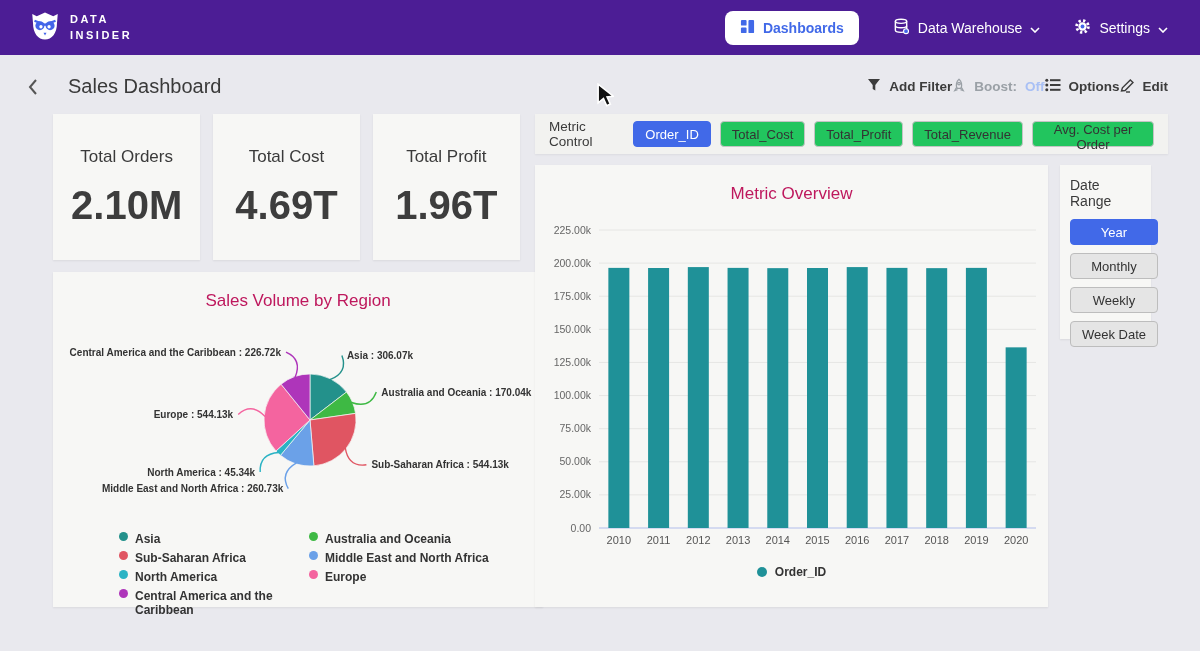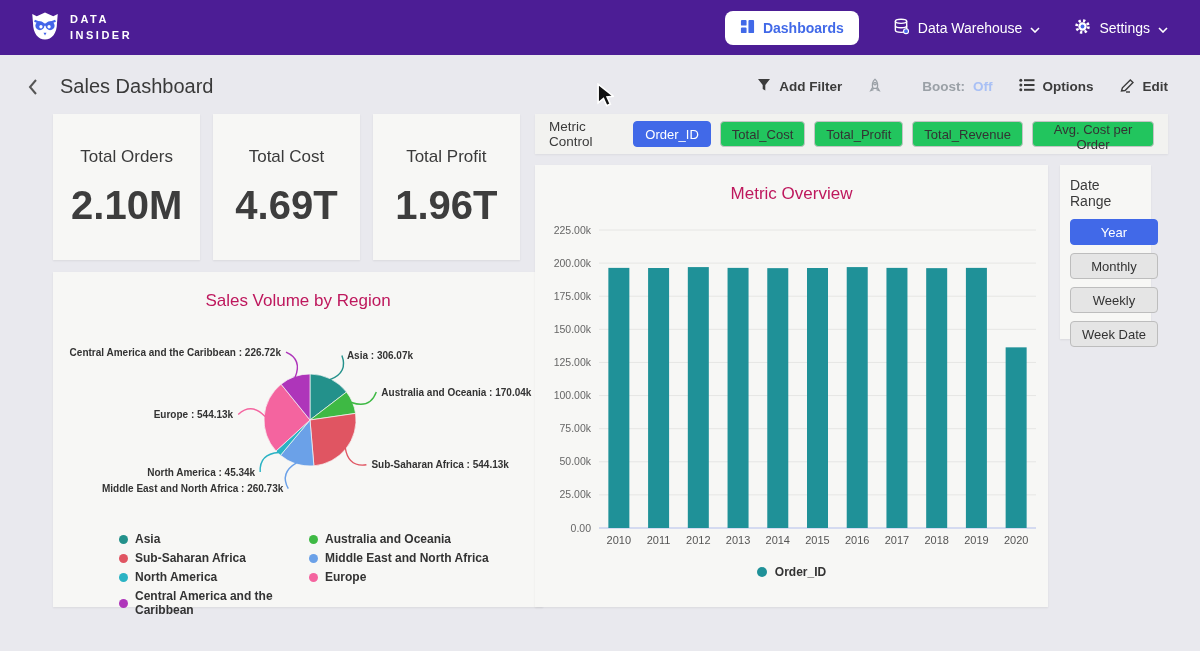--- a/index.html
+++ b/index.html
@@ -13,26 +13,26 @@
   .brand-text { color:#fff; font-size:11px; font-weight:bold; letter-spacing:2.5px; line-height:1.45; }
   .nav-right { display:flex; align-items:center; gap:34px; }
   .nav-pill { display:flex; align-items:center; gap:8px; background:#fff; color:#4169e8;
     font-size:14px; font-weight:600; padding:8px 15px; border-radius:8px; border:none; cursor:pointer; }
   .nav-item { display:flex; align-items:center; gap:8px; color:#fff; font-size:14px;
     font-weight:500; cursor:pointer; background:none; border:none; }
 
   
   .header { display:flex; align-items:center; justify-content:space-between;
     padding:20px 32px 14px 28px; }
-  .header-left { display:flex; align-items:center; gap:22px; }
+  .header-left { display:flex; align-items:center; gap:30px; }
   .page-title { font-size:20px; color:#3a3a3a; font-weight:500; }
-  .header-actions { display:flex; align-items:center; gap:26px; }
+  .header-actions { display:flex; align-items:center; }
   .h-action { display:flex; align-items:center; gap:8px; font-size:13.5px; font-weight:600;
     color:#3c3c3c; background:none; border:none; cursor:pointer; }
-  .boost-label { color:#9aa0a6;margin-left:32px; }
+  .boost-label { color:#9aa0a6; }
   .boost-value { color:#a9c0f5; }
 
   
   .main { display:flex; padding:2px 32px 0 30px; gap:15px; }
   .col-left { width:490px; flex:none;padding-left:23px; }
   .col-right { width:633px; flex:none; }
   .card { background:#f7f7f5; box-shadow:0 1px 2px rgba(0,0,0,0.07); }
 
   .kpi-row { display:flex; gap:12.5px; }
   .kpi-card { width:155px; height:146px; text-align:center; padding-top:33px; }
@@ -57,21 +57,21 @@
   .date-title { font-size:14px; color:#3a3a3a; margin-bottom:10px; }
   .date-btn { display:block; width:88px; height:26px; margin-bottom:8px; font-size:13px;
     border-radius:4px; background:#e5e5e5; border:1px solid #bdbdbd; color:#333;
     cursor:pointer; font-family:inherit; }
   .date-btn.selected { background:#4169e8; border-color:#4169e8; color:#fff; }
 
   .pie-card { width:490px; height:335px; margin-top:12px; }
   .pie-legend { display:flex; padding:6px 0 0 66px; }
   .pl-col { display:flex; flex-direction:column; gap:5px; }
   .pl-col:first-child { width:190px; }
-  .pl-item { display:flex; align-items:center; gap:7px; font-size:12px; font-weight:bold; color:#333; }
+  .pl-item { display:flex; align-items:flex-start; gap:7px; font-size:12px; font-weight:bold; color:#333; }
   .pl-dot { width:9px; height:9px; border-radius:50%; flex:none; }
 
   svg text.tick { font-size:10.5px; fill:#666; font-family:"Liberation Sans",sans-serif; }
   svg text.xlabel { font-size:11px; fill:#555; font-family:"Liberation Sans",sans-serif; }
   svg text.pie-label { font-size:10px; font-weight:bold; fill:#333; font-family:"Liberation Sans",sans-serif; }
 
   .cursor { position:absolute; left:597px; top:83px; pointer-events:none; }
 </style>
 </head>
 <body>

